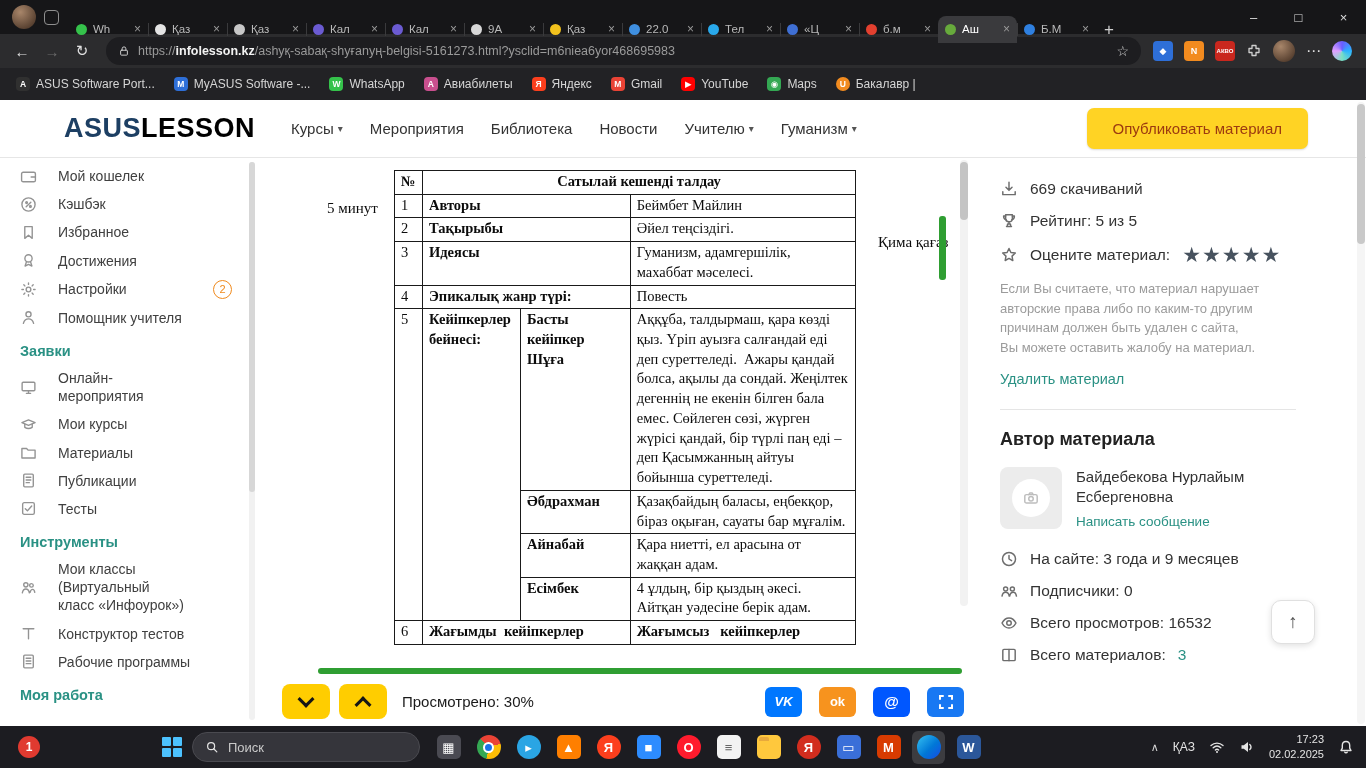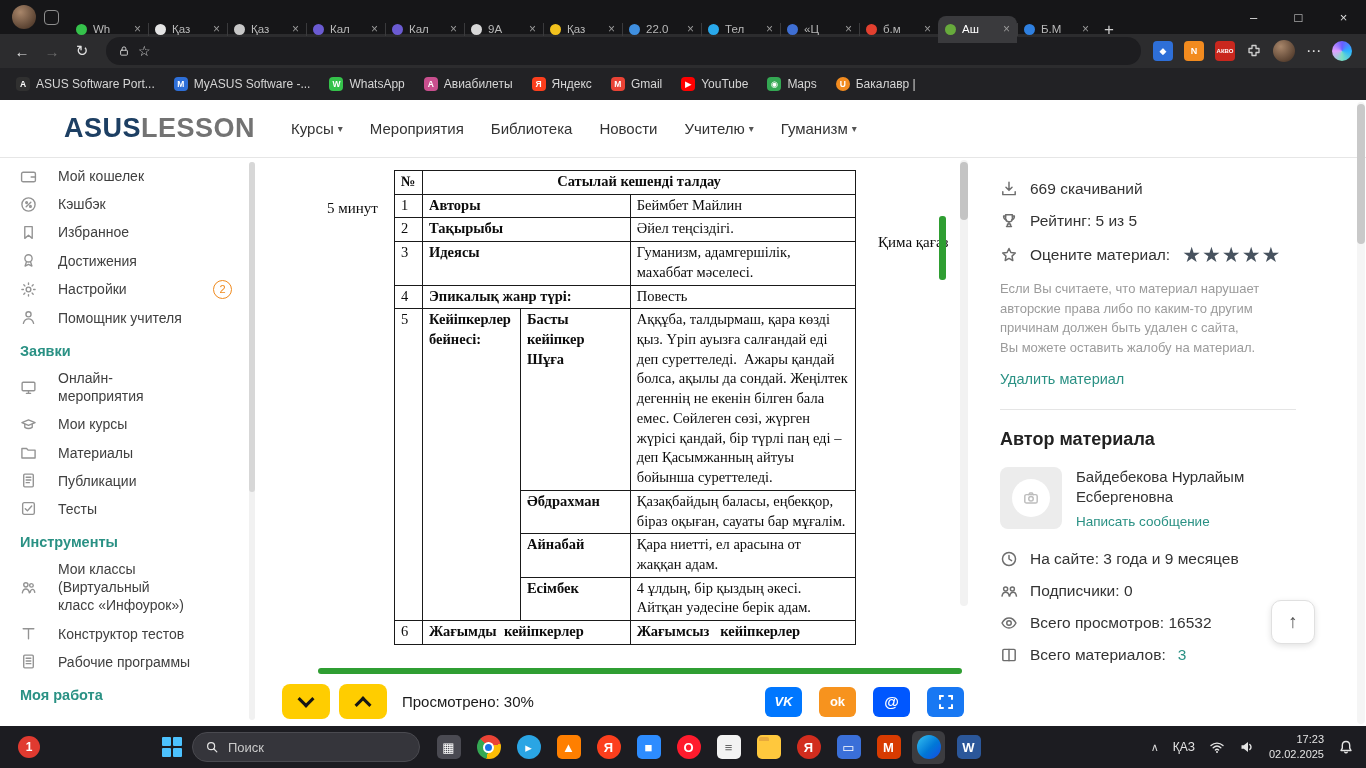--- a/index.html
+++ b/index.html
@@ -41,21 +41,21 @@
 
   .bookmarks { height:32px; background:#222225; display:flex; align-items:center; gap:19px; padding:0 16px; }
   .bm { display:flex; align-items:center; gap:6px; color:#d6d6d6; font-size:12px; white-space:nowrap; }
   .bm-fav { width:14px; height:14px; border-radius:4px; display:flex; align-items:center; justify-content:center; color:#fff; font-size:8.5px; font-weight:700; flex-shrink:0; }
 
   
   .page { position:absolute; top:100px; left:0; right:0; bottom:42px; background:#fff; overflow:hidden; }
   .site-header { height:58px; border-bottom:1px solid #e6e6e6; display:flex; align-items:center; padding:0 58px 0 64px; }
   .logo { font-size:27px; font-weight:800; letter-spacing:.5px; }
   .logo .p1 { color:#1d3f63; }
-  .logo .p2 { color:#737373; }
+  .logo .p2 { color:#000000; }
   .main-nav { display:flex; align-items:center; gap:27px; margin-left:36px; font-size:15px; color:#333; }
   .nav-item { display:flex; align-items:center; gap:4px; cursor:pointer; white-space:nowrap; }
   .nav-car { font-size:10px; color:#555; }
   .publish-btn { margin-left:auto; background:#ffd324; color:#9c3a10; border:none; border-radius:7px;
     padding:12px 26px; font-size:15px; font-family:inherit; cursor:pointer; box-shadow:0 1px 2px rgba(0,0,0,.15); }
 
   .content { display:flex; height:calc(100% - 58px); }
 
   
   .sidebar { width:258px; flex-shrink:0; padding-top:4px; position:relative; overflow:hidden; }
@@ -234,20 +234,21 @@
 
   <div class="toolbar">
     <div class="nav-btn">←</div>
     <div class="nav-btn dis">→</div>
     <div class="nav-btn">↻</div>
     <div class="pill">
       <svg class="rsvg" style="width:12px;height:12px" viewBox="0 0 16 16">
           <rect x="3.5" y="7" width="9" height="6.5" rx="1" style="stroke:#cfcfcf"></rect>
           <path d="M5.5 7V5a2.5 2.5 0 0 1 5 0v2" style="stroke:#cfcfcf"></path>
         </svg>
+      <span class="url-wrap"><span>https://</span><span class="url-domain">infolesson.kz</span><span>/ashyқ-sabaқ-shyғanyң-belgisi-5161273.html?ysclid=m6niea6yor468695983</span></span>
       <span class="pill-star">☆</span>
     </div>
     <div class="tb-right">
       <span class="ext" style="background:#2e6fd8">◆</span>
       <span class="ext" style="background:#f28b1f">N</span>
       <span class="ext akvo">АКВО</span>
       <svg class="rsvg puzzle" style="width:16px;height:16px" viewBox="0 0 16 16">
           <path d="M6 2.5h4v3h3v4h-3v3H6v-3H3v-4h3z" style="stroke:#cfcfcf"></path>
         </svg>
       <span class="mini-avatar"></span>
@@ -315,20 +316,21 @@
           </span>
         <span class="nav-item">
             <span>Учителю</span>
             <span class="nav-car">▾</span>
           </span>
         <span class="nav-item">
             <span>Гуманизм</span>
             <span class="nav-car">▾</span>
           </span>
       </div>
+      <button class="publish-btn">Опубликовать материал</button>
     </div>
 
     <div class="content">
 
       <div class="sidebar">
         <div class="sb-item">
             <svg class="svgi" viewBox="0 0 16 16">
               <rect x="1.5" y="4" width="13" height="9" rx="1.5"></rect>
               <path d="M10.5 8.5h4"></path>
             </svg>

